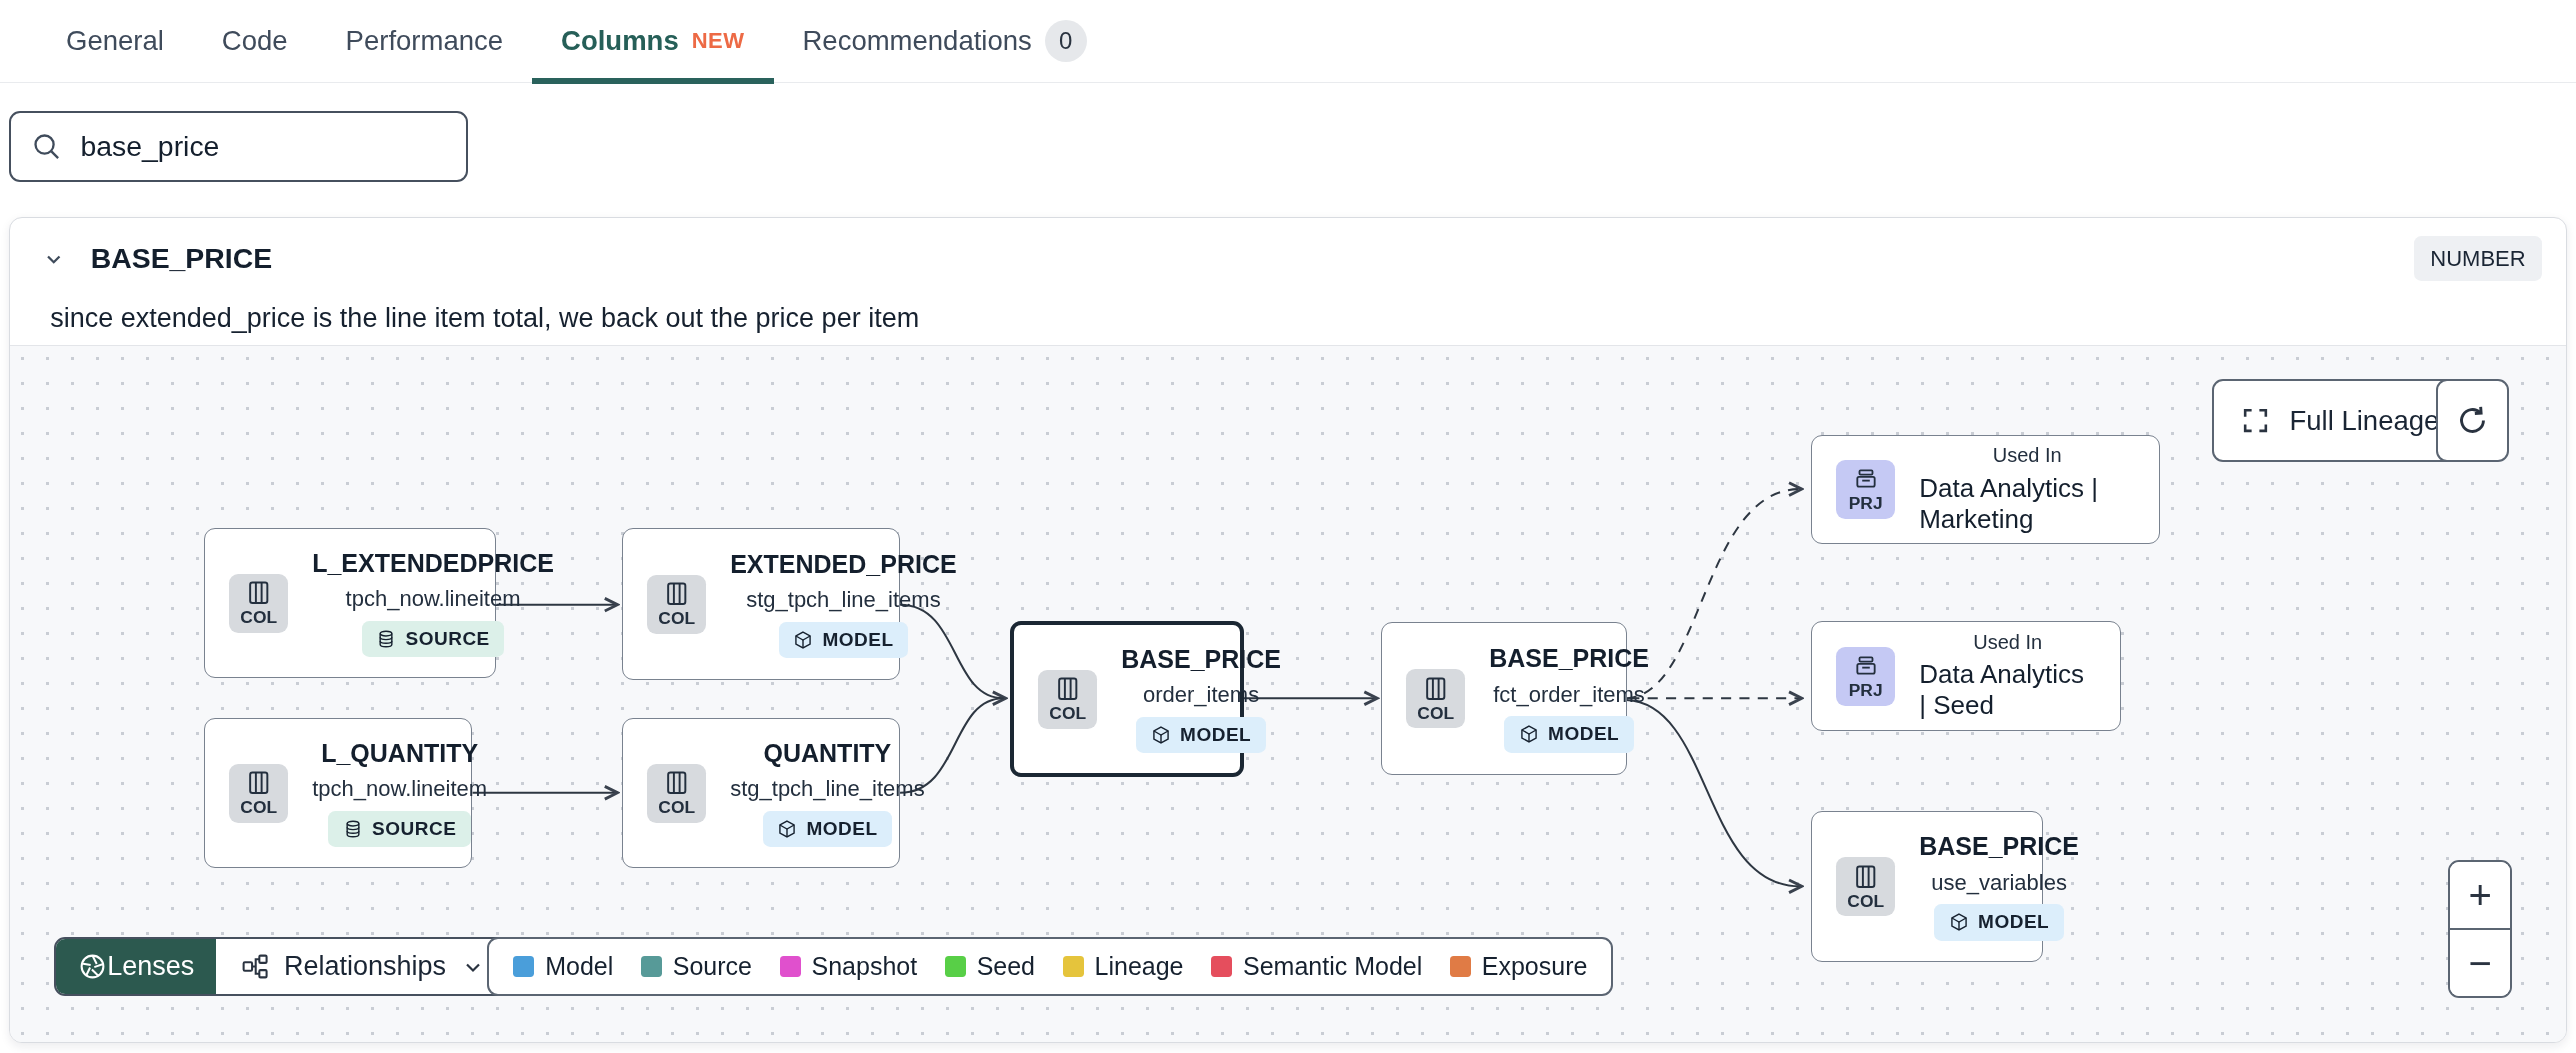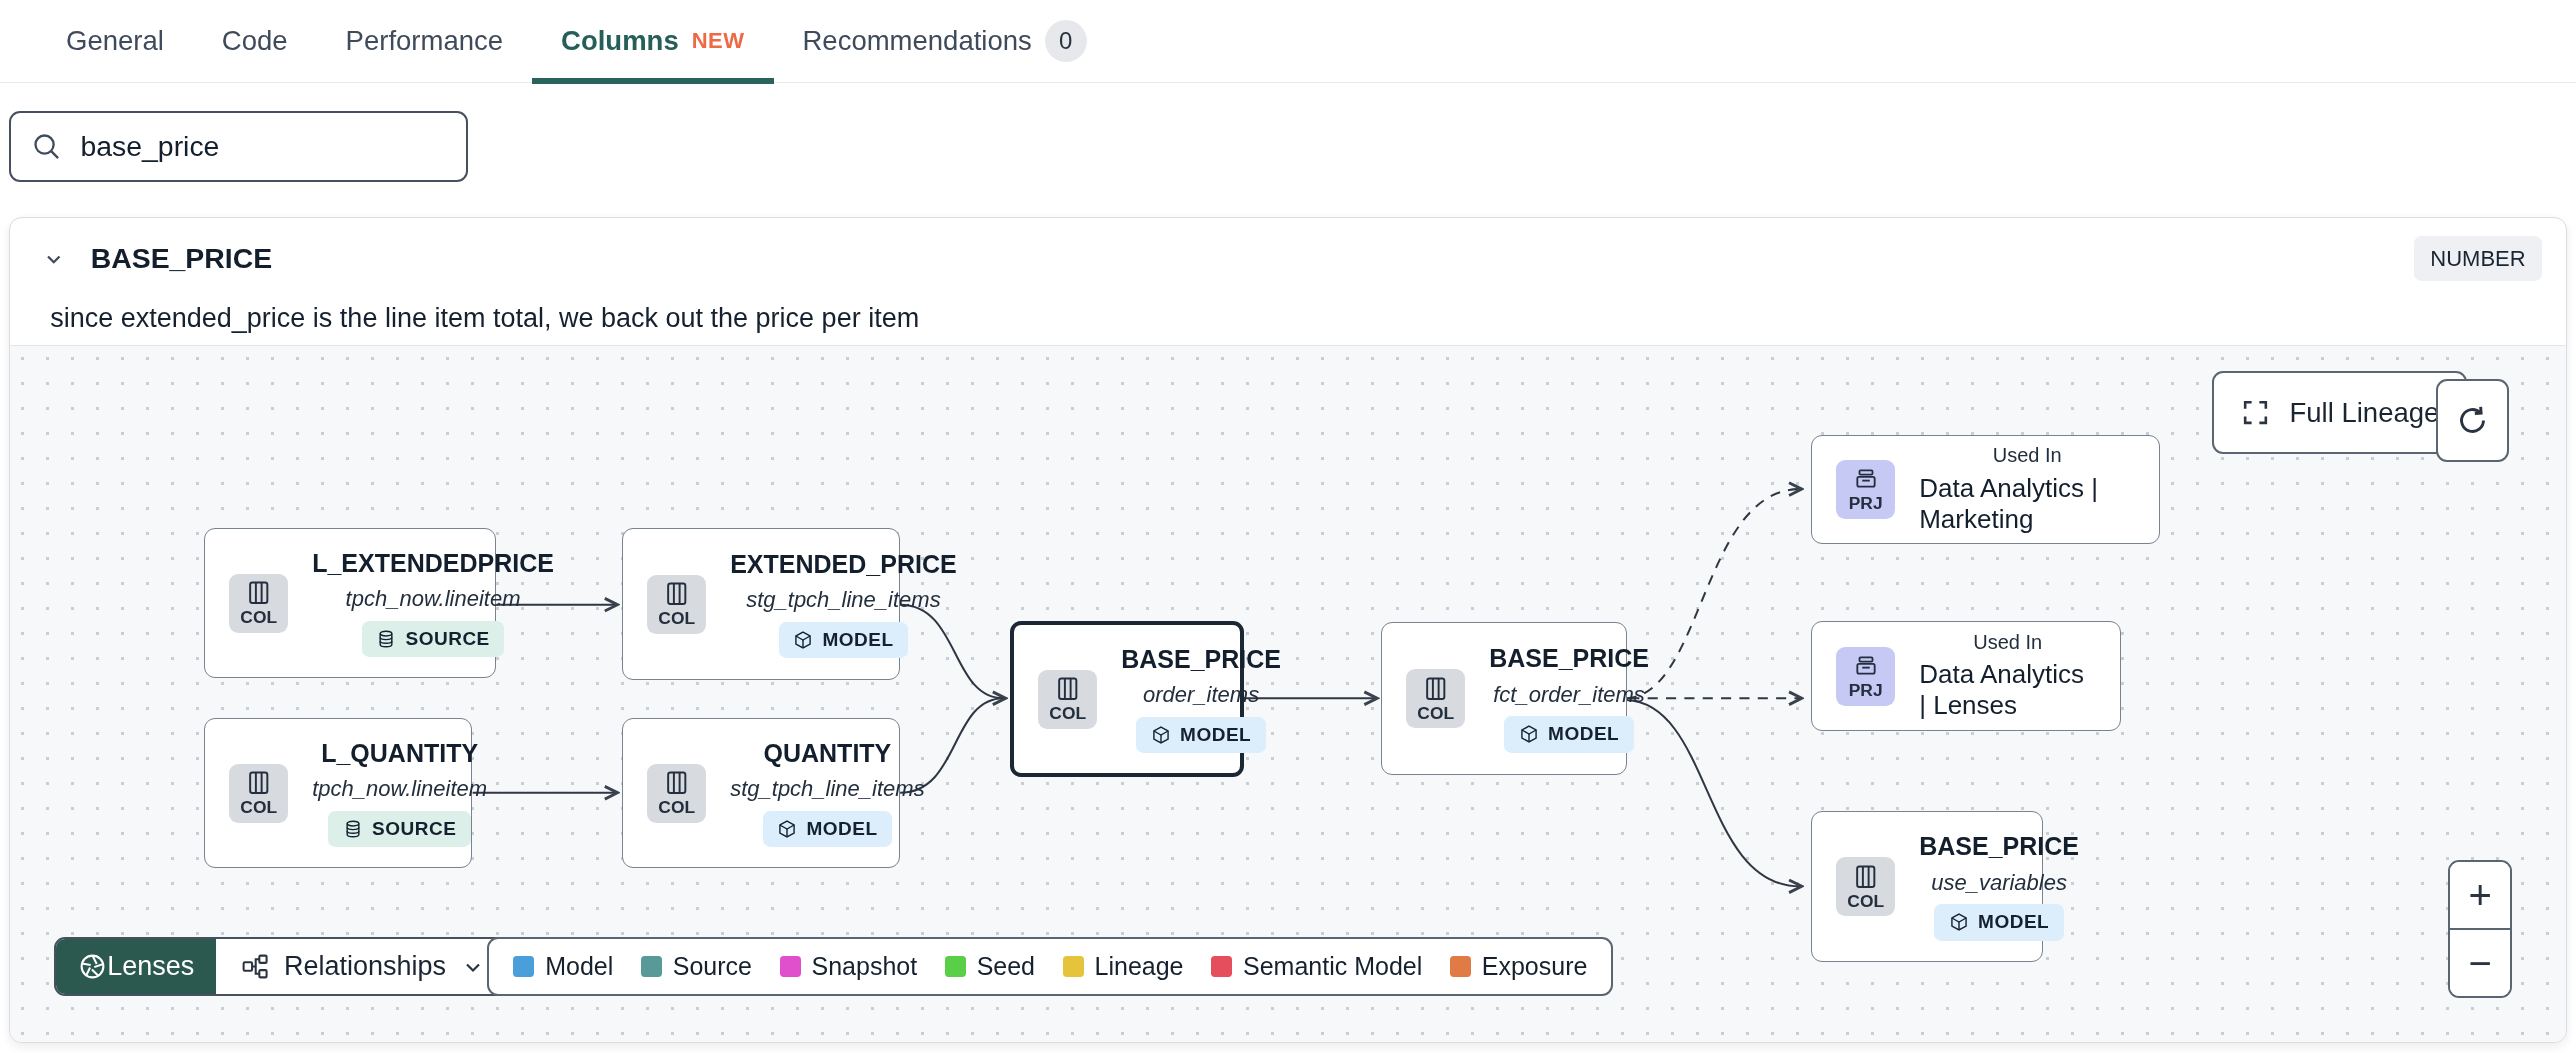--- a/index.html
+++ b/index.html
@@ -40,31 +40,31 @@
   
   .node { position:absolute; background:#fff; border:1.8px solid #79828f; border-radius:11px;
     display:flex; align-items:center; gap:24px; padding:0 24px; cursor:pointer; }
   .node.selected { border:4.1px solid #1b2733; }
   .tile { width:59px; height:59px; border-radius:9.2px; background:#d7dade; flex:0 0 auto;
     display:flex; flex-direction:column; align-items:center; justify-content:center;
     font-size:17.4px; font-weight:700; color:#232f3e; line-height:1; gap:2.8px; }
   .tile.prj { background:#c5c9f4; }
   .node-body { display:flex; flex-direction:column; align-items:center; gap:8.3px; }
   .node-title { font-size:25px; font-weight:700; color:#141f2d; }
-  .node-sub { font-size:22px; color:#232f3e;font-style:italic; }
+  .node-sub { font-size:22px; color:#232f3e; }
   .node-badge { display:flex; align-items:center; gap:9.2px; border-radius:7.3px;
     padding:7.3px 14.7px; font-size:19px; font-weight:700; letter-spacing:0.5px; color:#16212f; }
   .node-badge.source { background:#dcf0e9; }
   .node-badge.model { background:#dceefb; }
   .usedin-label { font-size:20px; color:#232f3e; }
   .usedin-name { font-size:26px; font-weight:500; color:#141f2d; }
 
   
   .ctl { position:absolute; background:#fff; border:2.3px solid #5b6572; border-radius:11px; }
-  .full-lineage { left:2202px; top:25px; height:83px; display:flex; align-items:center; gap:18.3px;
+  .full-lineage { left:2202px; top:33px; height:83px; display:flex; align-items:center; gap:18.3px;
     padding:0 26px; font-size:27.5px; color:#1a2534; cursor:pointer; }
   .refresh-btn { left:2426px; top:33px; width:73px; height:83px; display:flex; align-items:center; justify-content:center; cursor:pointer; }
   .zoom-ctl { left:2438px; top:514px; width:64px; height:138px; display:flex; flex-direction:column; overflow:hidden; }
   .zoom-ctl .zbtn { flex:1; display:flex; align-items:center; justify-content:center; font-size:40px; color:#2a3340; cursor:pointer; background:#fff; }
   .zoom-ctl .zbtn:first-child { border-bottom:2.3px solid #5b6572; }
 
   .toolbar-group { position:absolute; left:44px; bottom:48px; height:59px; display:flex;
     border:2.3px solid #46505e; border-radius:11px; overflow:hidden; background:#fff; }
   .lenses { background:#2c594f; color:#fff; display:flex; align-items:center; 
     padding:0 22px; font-size:27px; cursor:pointer; }
@@ -303,21 +303,21 @@
       <span class="tile prj">
         <svg width="26" height="26" viewBox="0 0 24 24" fill="none" stroke="#232f3e" stroke-width="1.7">
             <rect x="6" y="4" width="12" height="4" rx="1"></rect>
             <rect x="4" y="10" width="16" height="9" rx="1.5"></rect>
             <line x1="8.5" y1="13.5" x2="15.5" y2="13.5"></line>
           </svg>
         <span>PRJ</span>
       </span>
       <span class="node-body" style="gap:5.5px;">
         <span class="usedin-label">Used In</span>
-        <span class="usedin-name">Data Analytics | Lenses</span>
+        <span class="usedin-name">Data Analytics | Seed</span>
       </span>
     </div>
 
     <div class="node" style="left:1801px; top:465px; width:232px; height:151px;">
       <span class="tile">
         <svg width="27.5" height="27.5" viewBox="0 0 24 24" fill="none" stroke="#232f3e" stroke-width="1.7">
             <rect x="4.5" y="3" width="15" height="18" rx="2"></rect>
             <line x1="9.5" y1="3" x2="9.5" y2="21"></line>
             <line x1="14.5" y1="3" x2="14.5" y2="21"></line>
           </svg>

